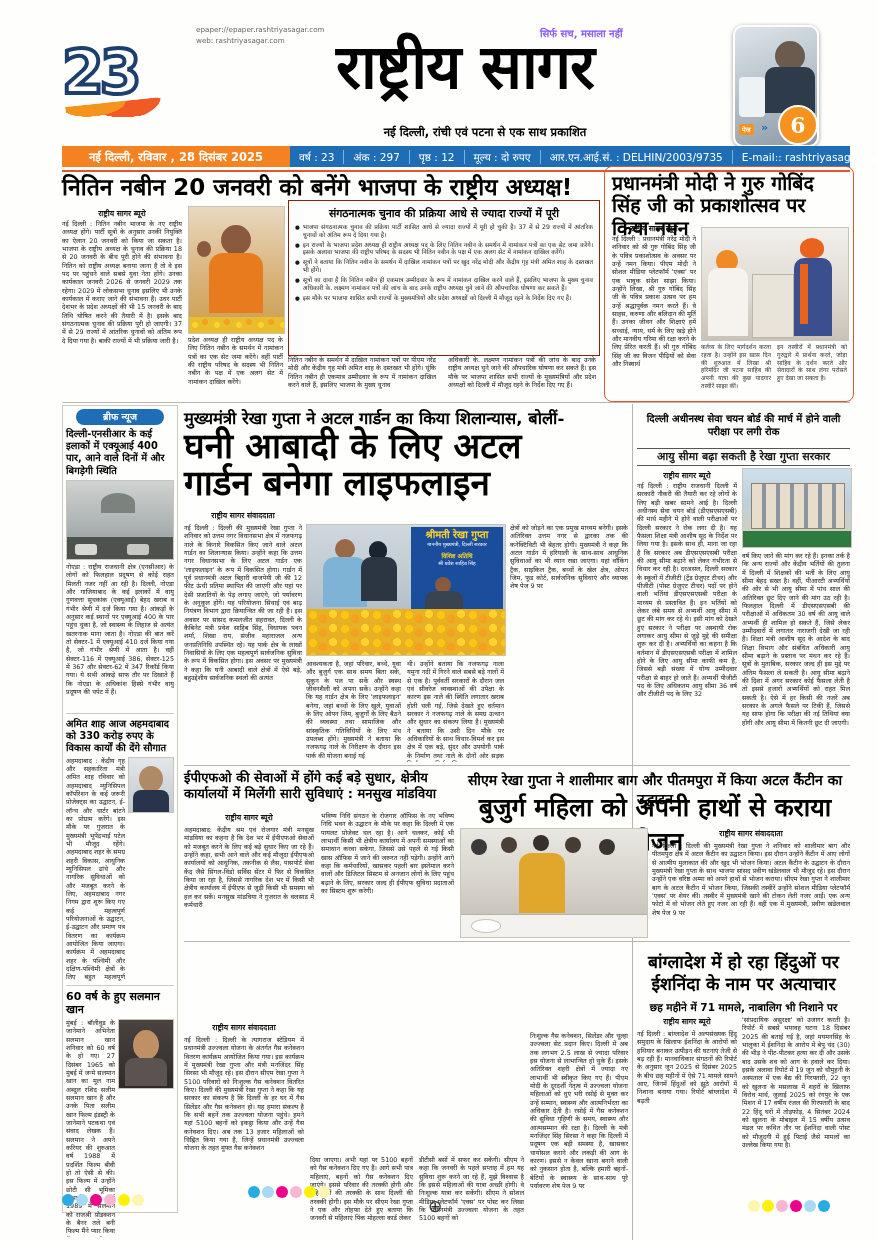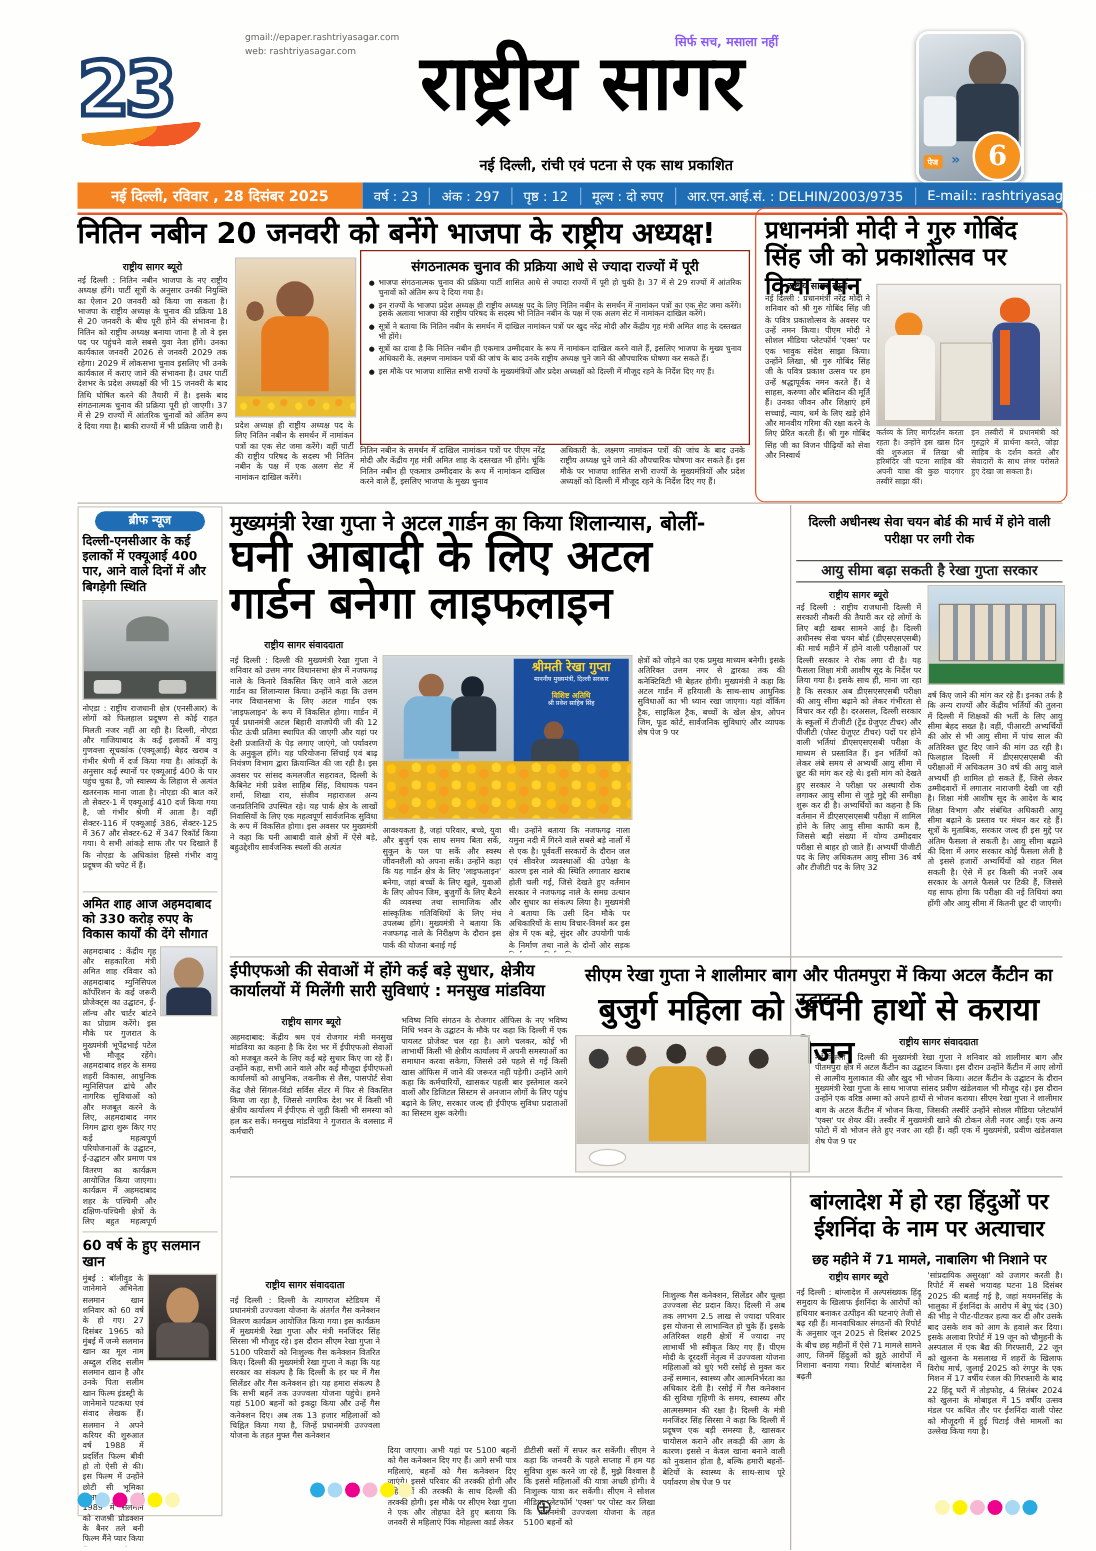--- a/index.html
+++ b/index.html
@@ -62,21 +62,21 @@
      radial-gradient(circle 4px at 26px 5px,#ffd32a 95%,transparent);
      background-size:32px 14px;background-color:#e8b023;}
   .redband{position:absolute;background:#c0281e;color:#fff;font-weight:bold;display:flex;align-items:center;justify-content:center;}
 </style>
 </head>
 <body>
 
 <div class="page">
 
   <div class="abs urls" style="left:196px;top:25px;">
-    <div>gmail://epaper.rashtriyasagar.com</div>
+    <div>epaper://epaper.rashtriyasagar.com</div>
     <div>web: rashtriyasagar.com</div>
   </div>
 
   <div class="abs" style="left:62px;top:42px;width:112px;height:104px;">
     <div class="logo23">23</div>
     <div class="abs flame" style="left:4px;top:60px;"></div>
     <div class="abs logocap" style="left:2px;top:92px;width:110px;margin-top:21px;">प्रकाशन का 23वां वर्ष</div>
   </div>
 
   <div class="abs masthead" style="left:200px;top:36px;width:530px;">राष्ट्रीय सागर</div>

